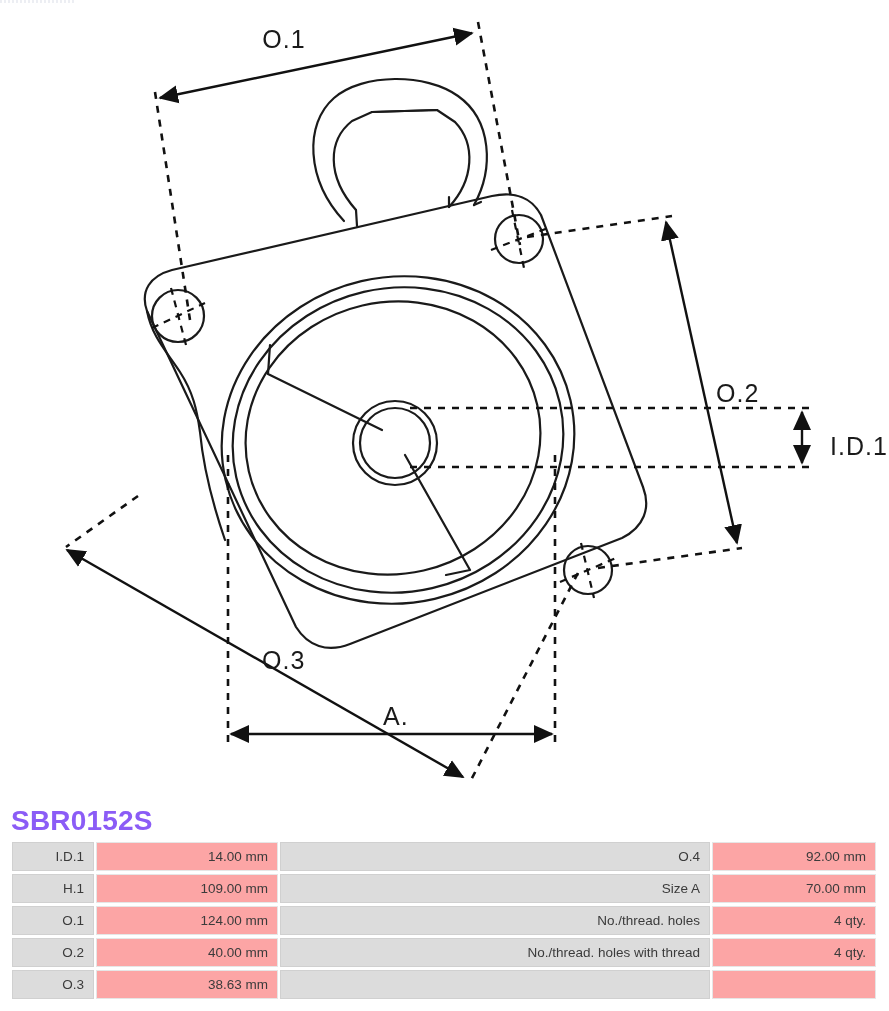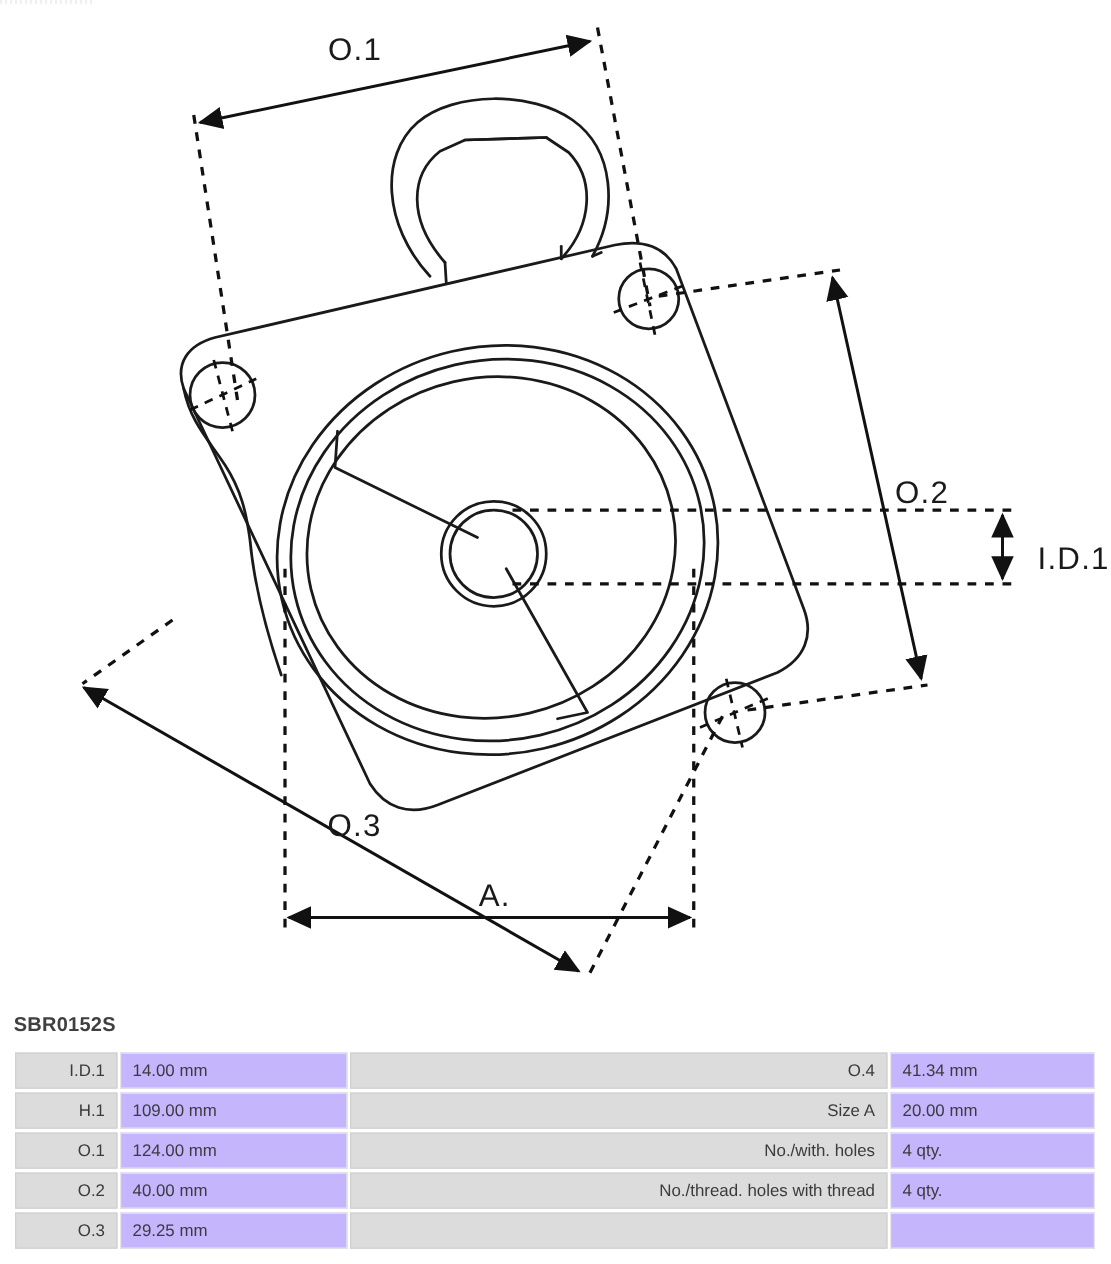--- a/index.html
+++ b/index.html
@@ -42,23 +42,23 @@
   }
   
   #spec-block {
     position: absolute;
     left: 0;
     top: 805px;
     width: 889px;
   }
   #part-title {
     font-family: "Liberation Sans", sans-serif;
-    font-size: 16px;
+    font-size: 28px;
     font-weight: 700;
-    color: #404040;
+    color: #8b5cf6;
     padding: 4px 0 6px 11px;
     letter-spacing: 0.2px;
     line-height: 24px;
   }
   #spec-table {
     width: 868px;
     margin-left: 10px;
     border-collapse: separate;
     border-spacing: 2px 3px;
     table-layout: fixed;
@@ -71,22 +71,23 @@
     white-space: nowrap;
     overflow: hidden;
   }
   td.k {
     background: #dcdcdc;
     border: 1px solid #d0d0d0;
     text-align: right;
     color: #3b3b3b;
   }
   td.v {
-    background: #c4b5fd;
+    background: #fca5a5;
     border: 1px solid #e6e6e6;
+    text-align: right;
     color: #3b3b3b;
   }
   .c1 { width: 82px; }
   .c2 { width: 182px; }
   .c3 { width: 430px; }
   .c4 { width: 164px; }
   #top-artifact {
     position: absolute;
     left: 0;
     top: 0;
@@ -223,42 +224,42 @@
         <col class="c1">
           <col class="c2">
           <col class="c3">
           <col class="c4">
       </colgroup>
       <tbody>
         <tr>
           <td class="k">I.D.1</td>
           <td class="v">14.00 mm</td>
           <td class="k">O.4</td>
-          <td class="v">41.34 mm</td>
+          <td class="v">92.00 mm</td>
         </tr>
         <tr>
           <td class="k">H.1</td>
           <td class="v">109.00 mm</td>
           <td class="k">Size A</td>
-          <td class="v">20.00 mm</td>
+          <td class="v">70.00 mm</td>
         </tr>
         <tr>
           <td class="k">O.1</td>
           <td class="v">124.00 mm</td>
-          <td class="k">No./with. holes</td>
+          <td class="k">No./thread. holes</td>
           <td class="v">4 qty.</td>
         </tr>
         <tr>
           <td class="k">O.2</td>
           <td class="v">40.00 mm</td>
           <td class="k">No./thread. holes with thread</td>
           <td class="v">4 qty.</td>
         </tr>
         <tr>
           <td class="k">O.3</td>
-          <td class="v">29.25 mm</td>
+          <td class="v">38.63 mm</td>
           <td class="k"></td>
           <td class="v"></td>
         </tr>
       </tbody>
     </table>
   </div>
 </div>
 
 </body></html>

